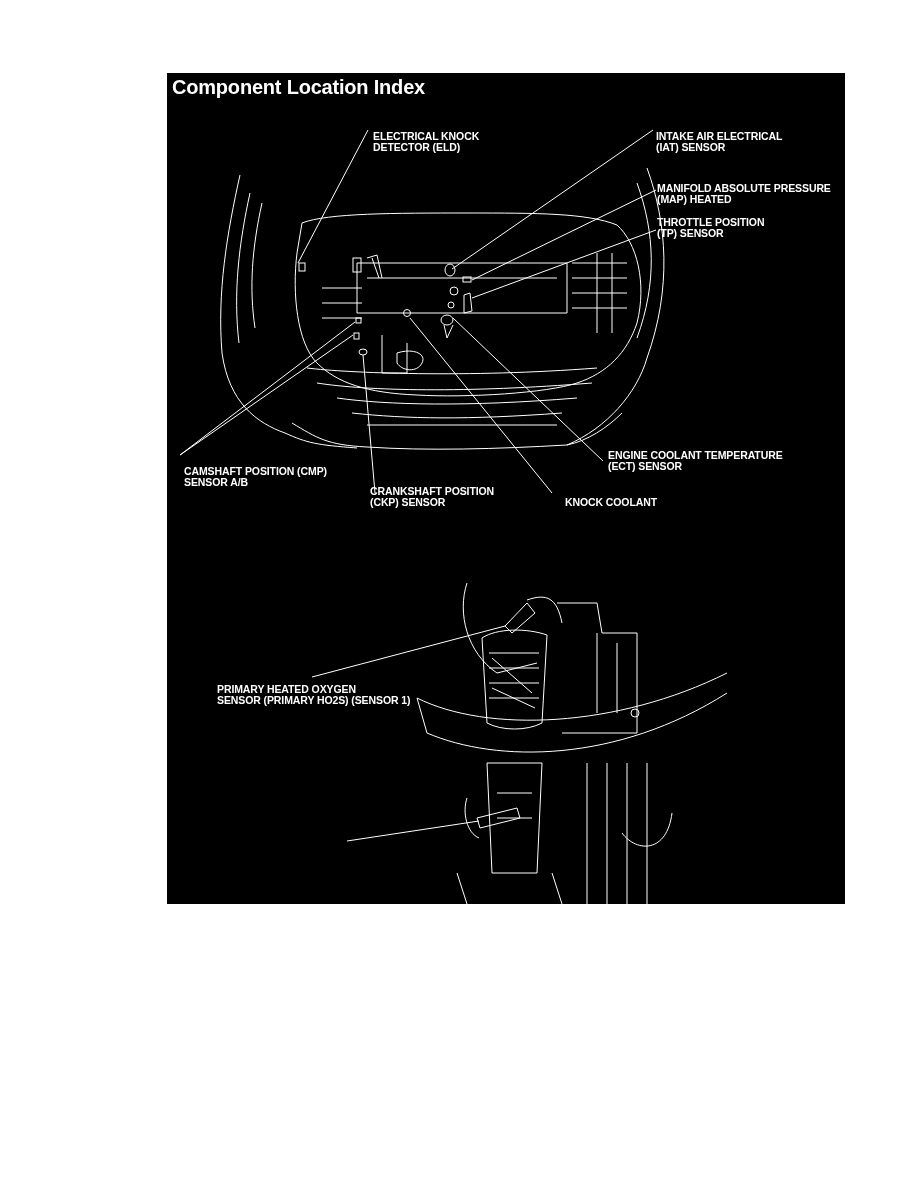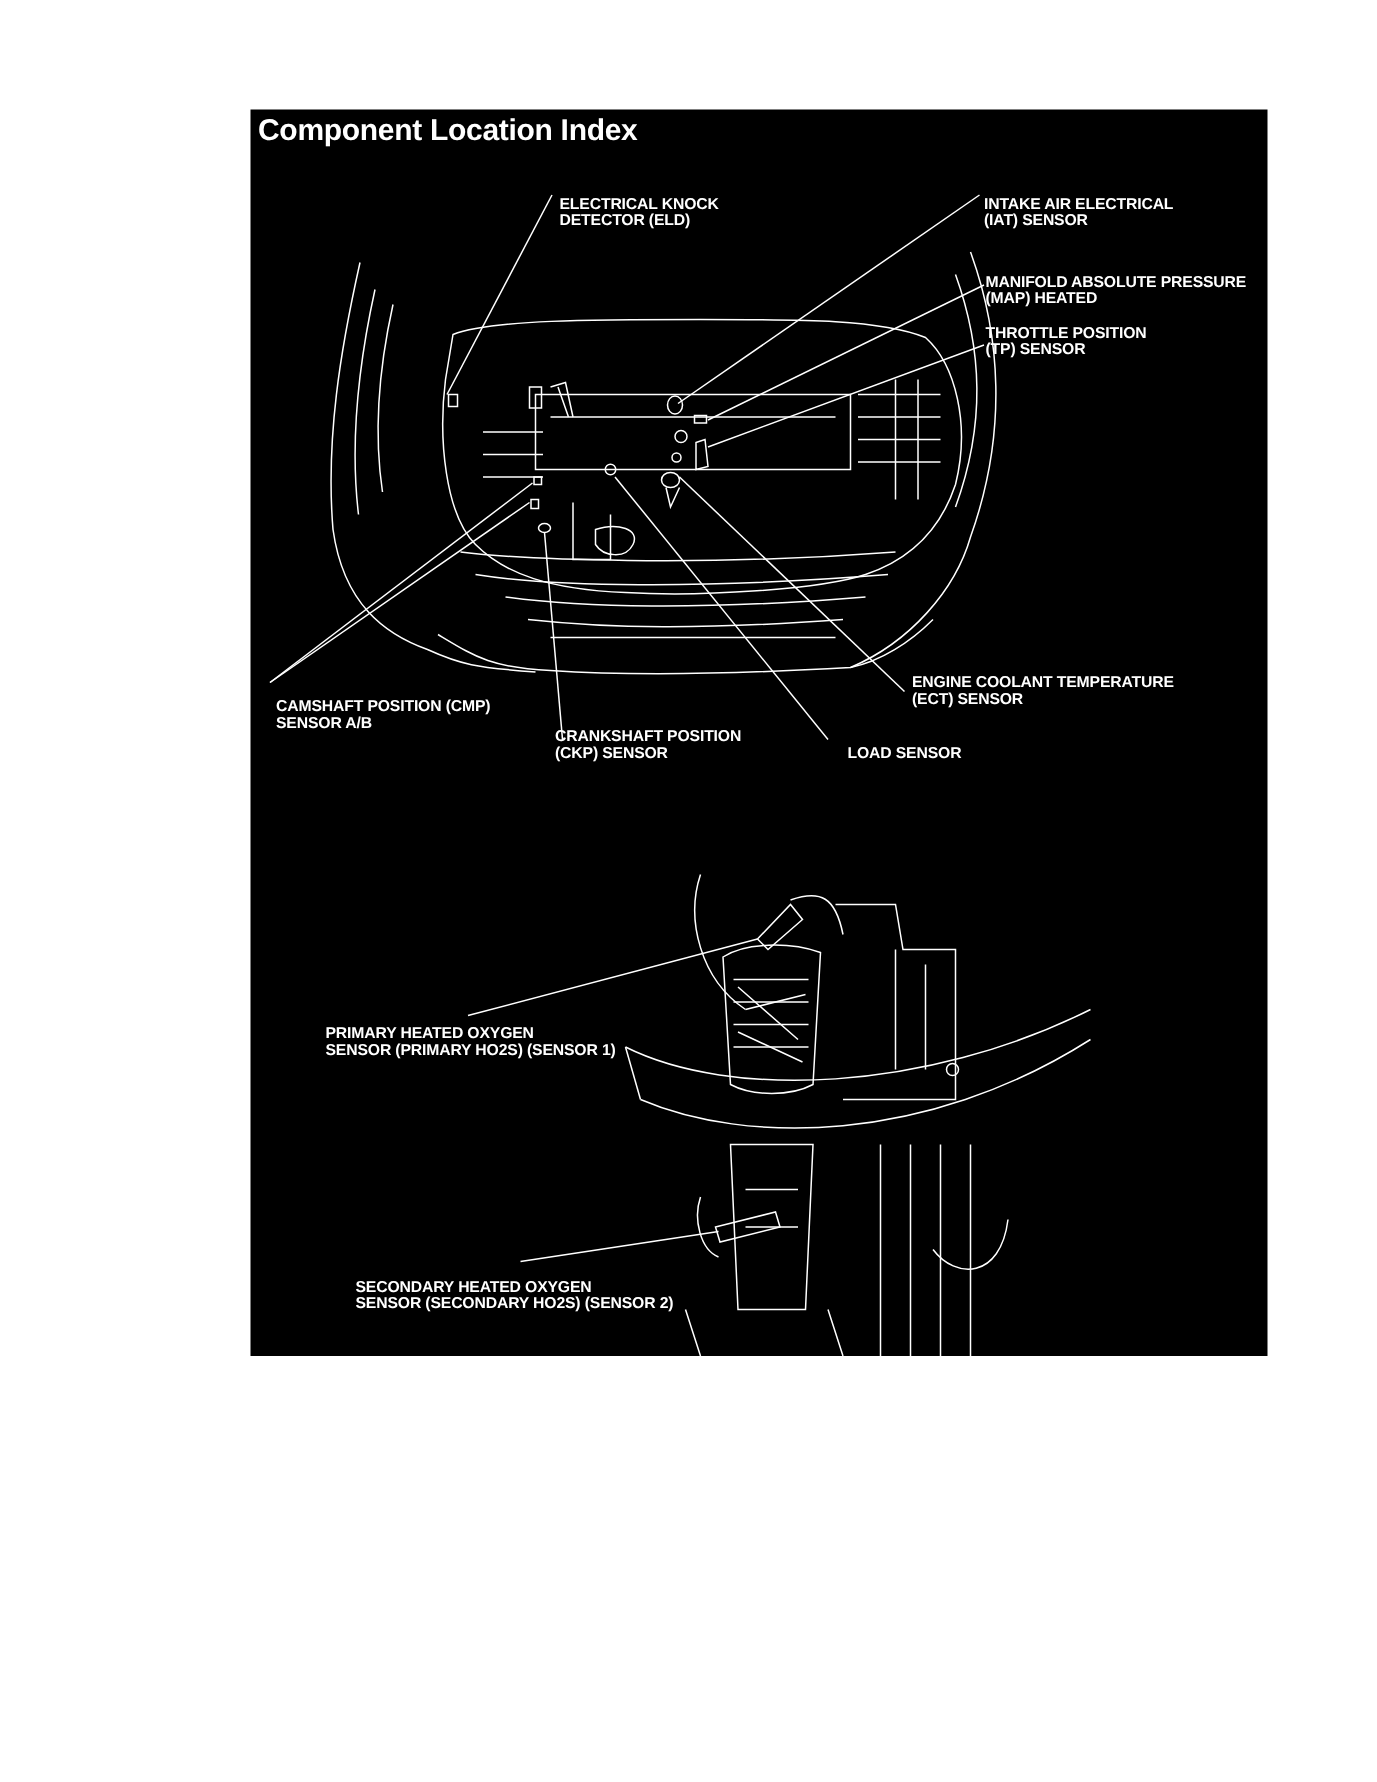--- a/index.html
+++ b/index.html
@@ -130,25 +130,21 @@
     <div>CAMSHAFT POSITION (CMP)</div>
     <div>SENSOR A/B</div>
   </div>
 
   <div class="lbl" style="left:203px; top:413px;">
     <div>CRANKSHAFT POSITION</div>
     <div>(CKP) SENSOR</div>
   </div>
 
   <div class="lbl" style="left:398px; top:424px;">
-    <div>LOAD SENSOR</div>
+    <div>KNOCK COOLANT</div>
   </div>
 
   <div class="lbl" style="left:50px; top:611px;">
     <div>PRIMARY HEATED OXYGEN</div>
     <div>SENSOR (PRIMARY HO2S) (SENSOR 1)</div>
   </div>
 
-  <div class="lbl" style="left:70px; top:780px;">
-    <div>SECONDARY HEATED OXYGEN</div>
-    <div>SENSOR (SECONDARY HO2S) (SENSOR 2)</div>
-  </div>
 </div>
 
 </body></html>

